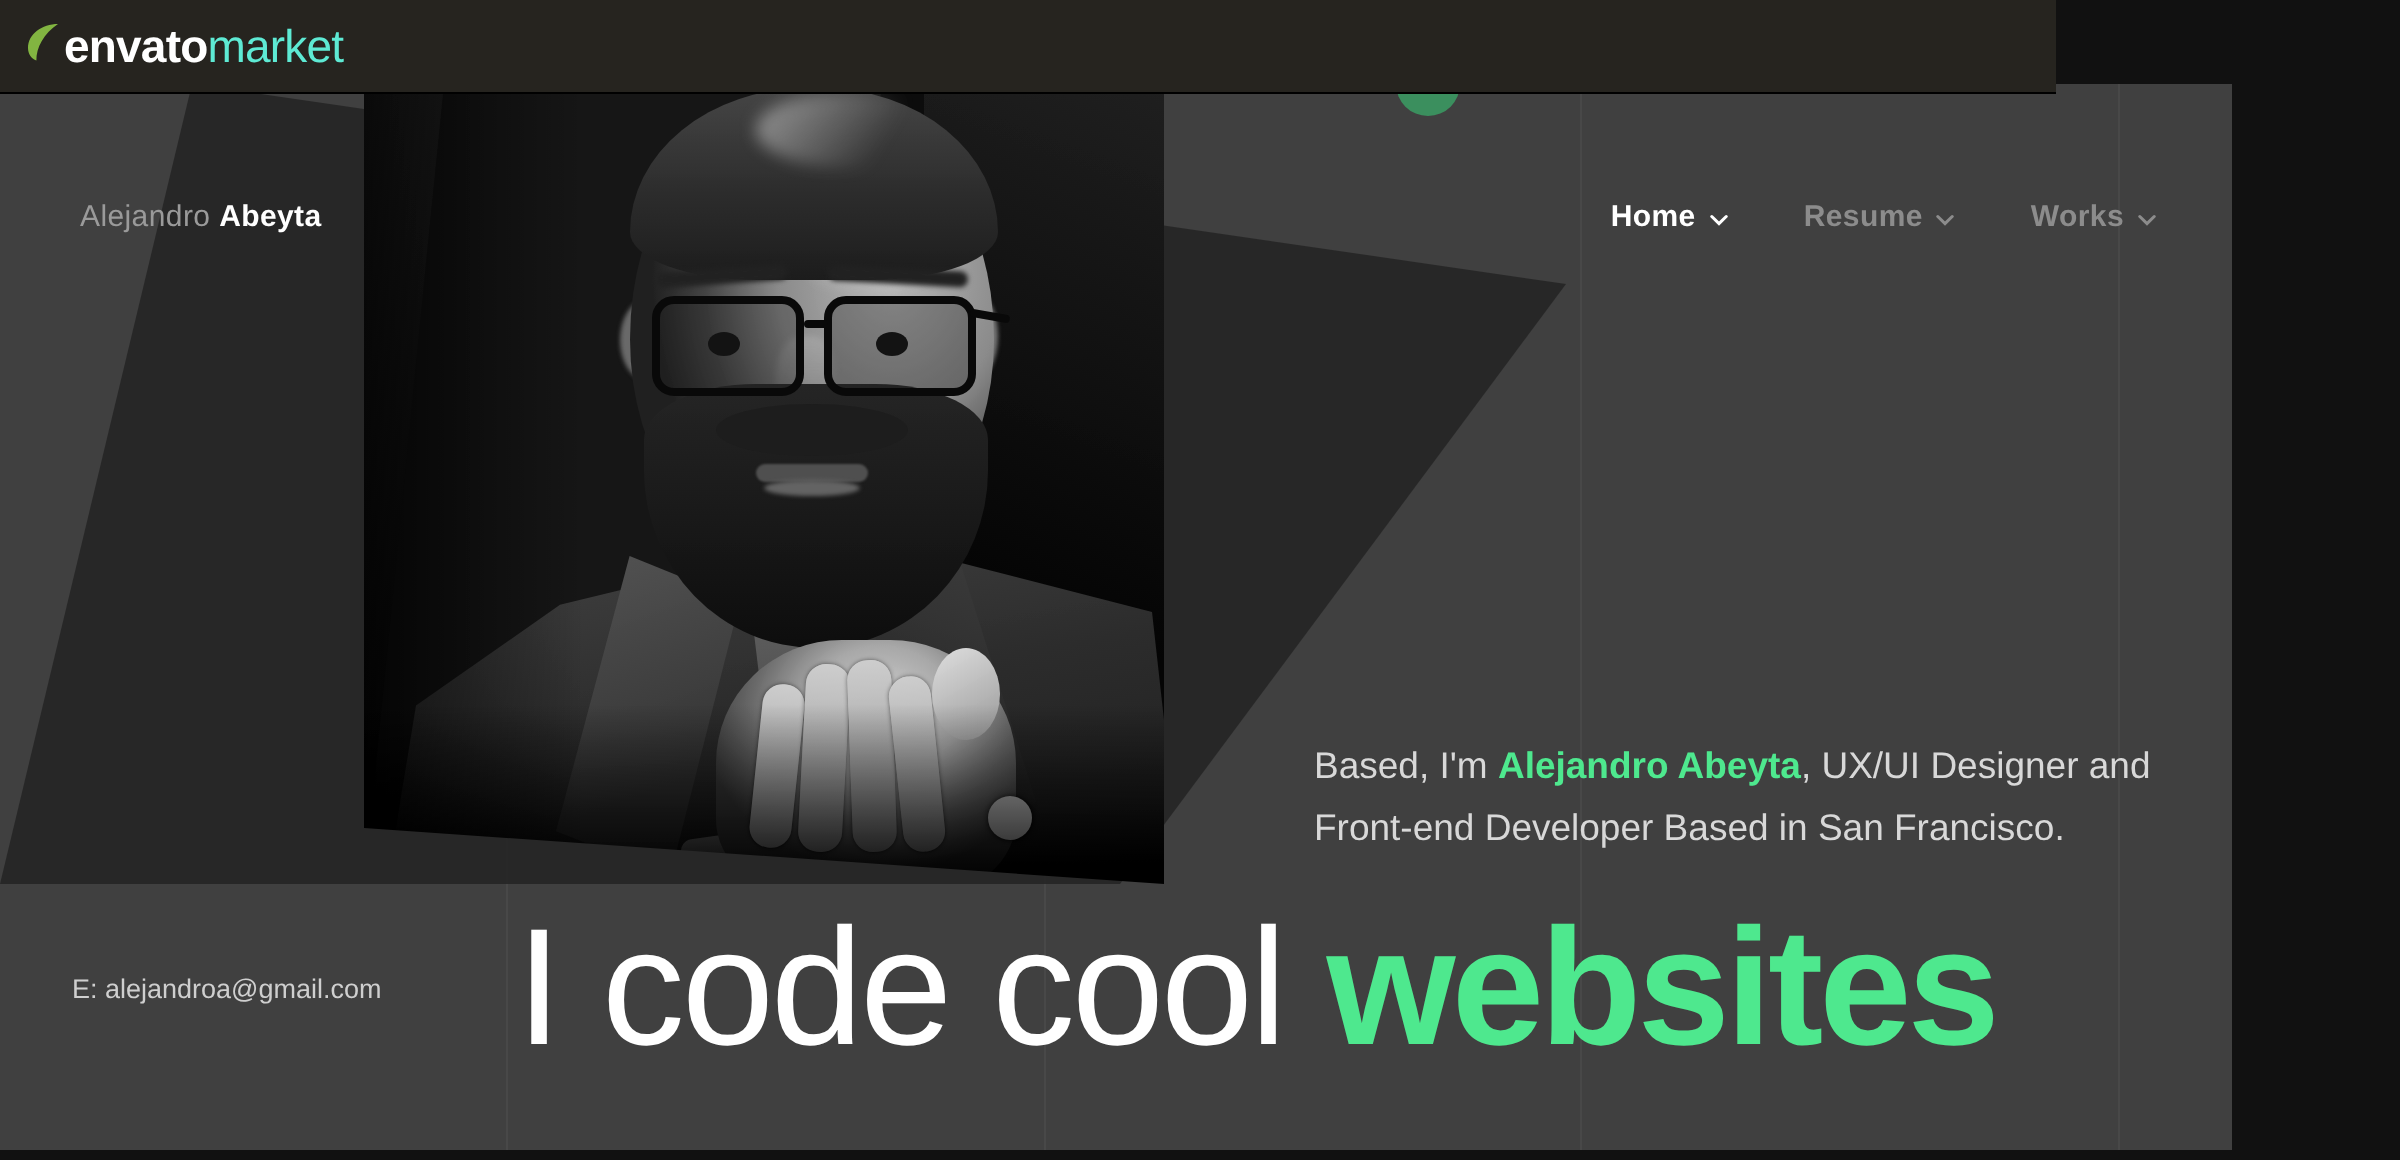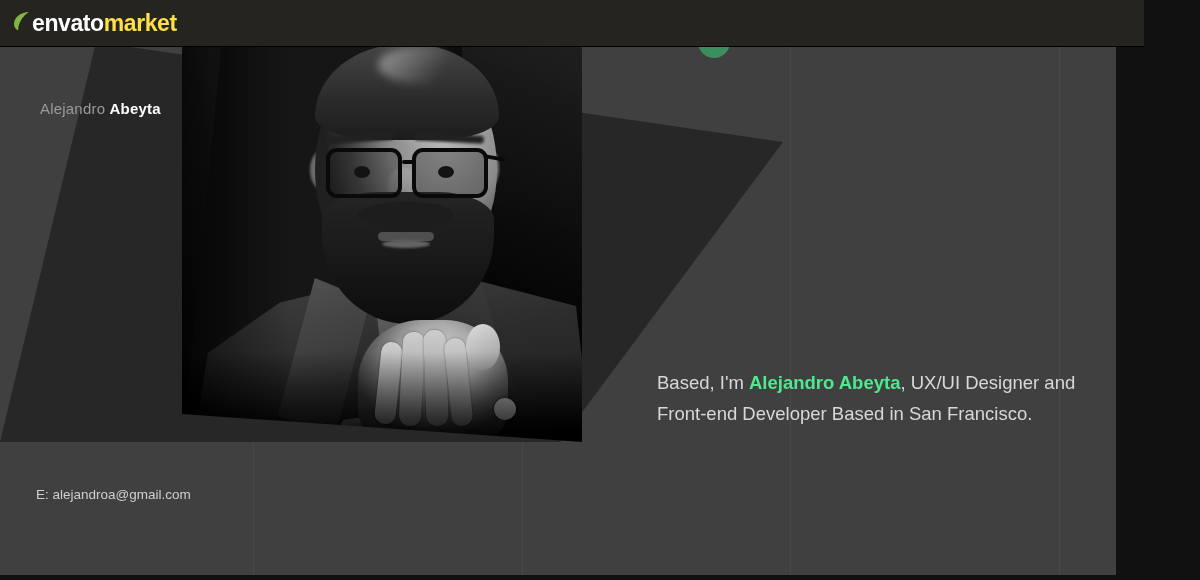--- a/index.html
+++ b/index.html
@@ -7,36 +7,36 @@
   html, body {
     width:1200px; height:580px;
     background:#111111;
     font-family:"Liberation Sans", sans-serif;
     overflow:hidden;
   }
 
   
   .envato-bar {
     position:absolute; top:0; left:0;
-    width:1144px; height:47px;
+    width:1028px; height:47px;
     background:#26241f;
     display:flex; align-items:center;
     border-bottom:1px solid #000;
     z-index:60;
   }
   .envato-logo {
     display:flex; align-items:center;
     margin-left:13px;
     font-size:23px;
     letter-spacing:-0.4px;
     line-height:1;
   }
   .leaf-icon { display:block; margin-right:2px; }
   .logo-envato { color:#ffffff; font-weight:700; }
-  .logo-market { color:#fde047; font-weight:700; }
+  .logo-market { color:#5eead4; font-weight:400; }
 
   
   .hero {
     position:absolute; top:42px; left:0;
     width:1116px; height:533px;
     background:#404040;
     overflow:hidden;
   }
 
   
@@ -320,23 +320,52 @@
       <div class="shade-left"></div>
       <div class="shade-bottom"></div>
     </div>
   </div>
 
   <div class="brand-name">
     <span>Alejandro</span>
     <b>Abeyta</b>
   </div>
 
+  <nav class="nav">
+    <div class="nav-item active">
+      <span>Home</span>
+      <span class="chev">
+        <svg width="9" height="9" viewBox="0 0 10 7">
+            <path d="M1 1l4 4 4-4" stroke="currentColor" stroke-width="1.7" fill="none" stroke-linecap="round"></path>
+          </svg>
+      </span>
+    </div>
+    <div class="nav-item">
+      <span>Resume</span>
+      <span class="chev">
+        <svg width="9" height="9" viewBox="0 0 10 7">
+            <path d="M1 1l4 4 4-4" stroke="currentColor" stroke-width="1.7" fill="none" stroke-linecap="round"></path>
+          </svg>
+      </span>
+    </div>
+    <div class="nav-item">
+      <span>Works</span>
+      <span class="chev">
+        <svg width="9" height="9" viewBox="0 0 10 7">
+            <path d="M1 1l4 4 4-4" stroke="currentColor" stroke-width="1.7" fill="none" stroke-linecap="round"></path>
+          </svg>
+      </span>
+    </div>
+  </nav>
 
   <p class="intro">
     <span>Based, I'm </span><b>Alejandro Abeyta</b><span>, UX/UI Designer and Front-end Developer Based in San Francisco.</span>
   </p>
 
+  <h1 class="headline">
+    <span>I code cool </span><span class="hl-accent">websites</span>
+  </h1>
 
   <div class="contact">
     <a href="#">E: alejandroa@gmail.com</a>
   </div>
 
 </div>
 
 </body></html>

